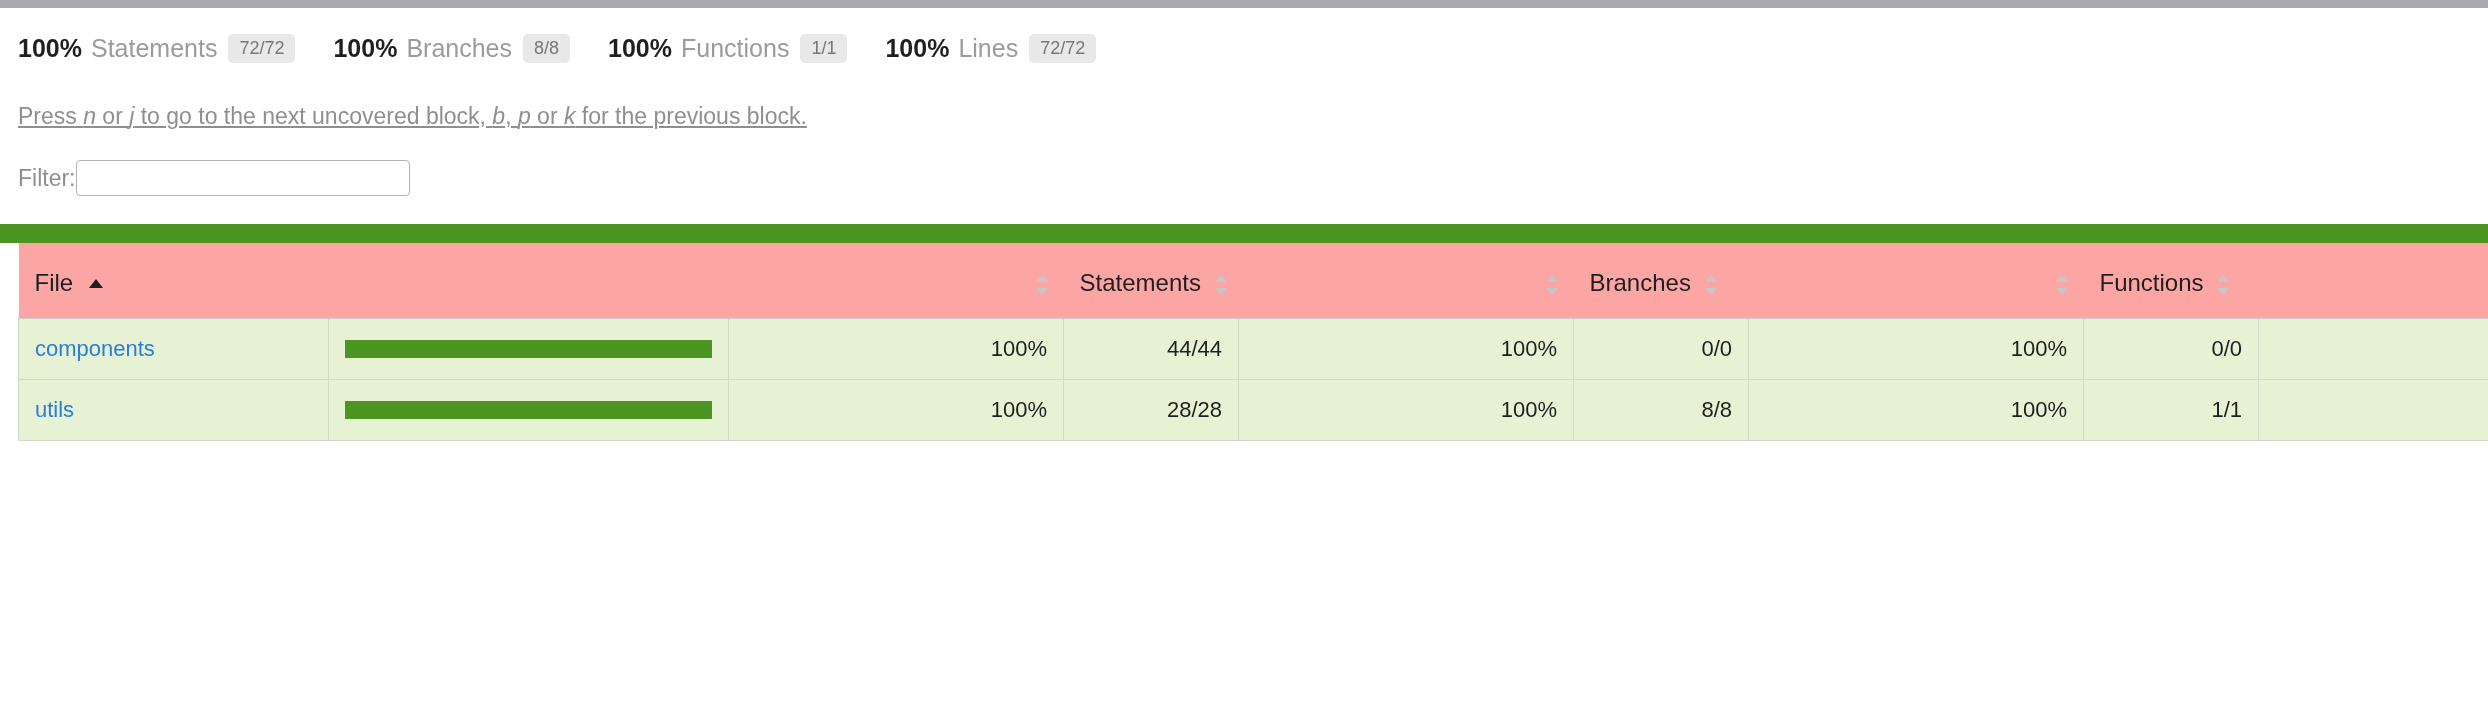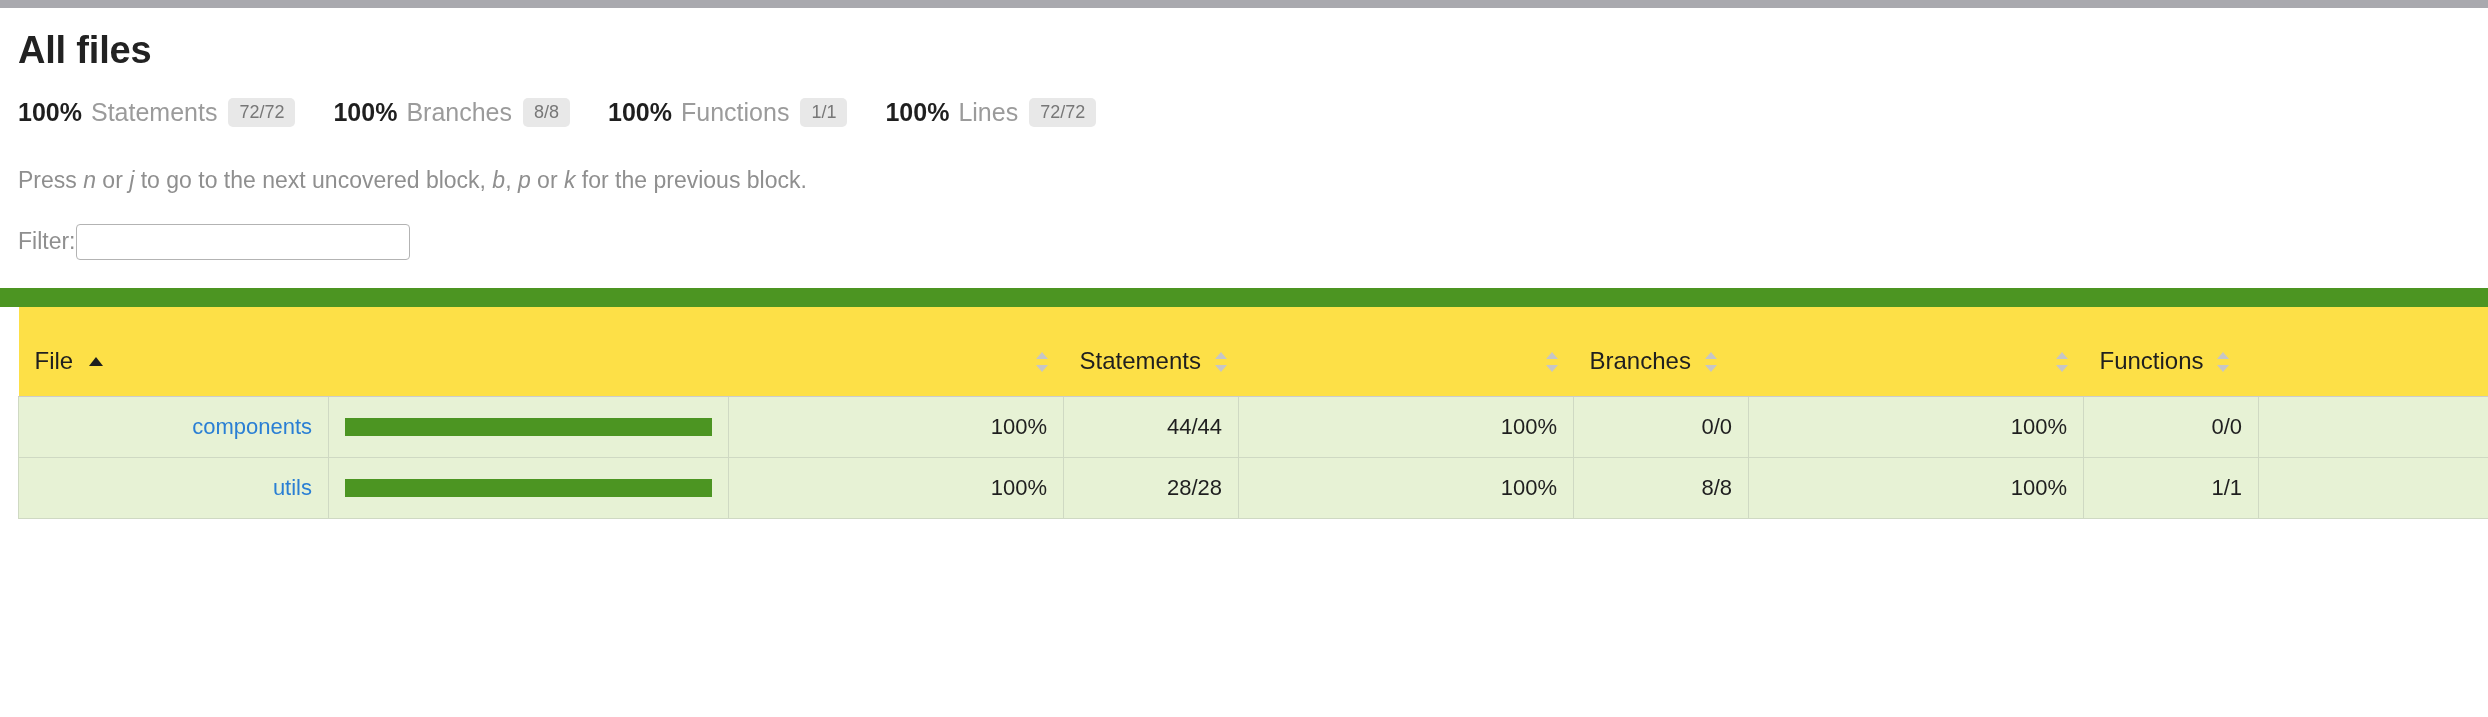--- a/index.html
+++ b/index.html
@@ -71,20 +71,21 @@
     padding: 5px 11px 6px 11px;
     line-height: 1;
     text-align: center;
   }
 
   
   .help-text {
     margin-top: 40px;
     font-size: 23px;
     color: #8f8f8f;
+    text-decoration: underline;
   }
   .help-text em {
     font-style: italic;
   }
 
   
   .filter-row {
     margin-top: 30px;
     display: flex;
     align-items: center;
@@ -118,24 +119,24 @@
   .coverage-table {
     border-collapse: collapse;
     width: calc(100% - 36px);
     margin: 0 18px;
     table-layout: fixed;
     font-size: 22px;
   }
   .coverage-table thead th {
     font-weight: normal;
     color: #1f1f1f;
-    padding: 40px 16px 21px 16px;
+    padding: 26px 16px 21px 16px;
     border-bottom: 1px solid #cccccc;
     white-space: nowrap;
-    background: #fde047;
+    background: #fca5a5;
     font-size: 24px;
   }
   th.th-file { text-align: left; }
   th.th-pic  { text-align: left; }
   th.th-num  { text-align: right; }
   th.th-metric { text-align: left; }
 
   .sorter {
     display: inline-block;
     width: 12px;
@@ -171,21 +172,21 @@
 
   .coverage-table tbody td {
     border: 1px solid #cfd9c3;
     padding: 14px 16px;
     height: 32px;
     vertical-align: middle;
     white-space: nowrap;
   }
   tr.row-high td { background: #e7f2d5; }
 
-  td.file-cell { text-align: right; }
+  td.file-cell { text-align: left; }
   td.file-cell a {
     color: #2a7fd4;
     text-decoration: none;
     font-size: 22px;
   }
   td.pic-cell { padding: 14px 16px; }
   td.num-cell { text-align: right; color: #1f1f1f; }
   td.abs-cell { text-align: right; color: #1f1f1f; margin-top: 9px; }
 
   .chart-track {
@@ -205,21 +206,20 @@
   col.c-pct   { width: 335px; }
   col.c-abs   { width: 175px; }
 </style>
 </head>
 <body>
 
 <div class="top-strip"></div>
 
 <div class="wrapper">
 
-  <h1 class="page-title">All files</h1>
 
   <div class="coverage-summary-strip">
 
     <div class="metric">
       <span class="pct">100%</span>
       <span class="mlabel">Statements</span>
       <span class="fraction">72/72</span>
     </div>
 
     <div class="metric">

